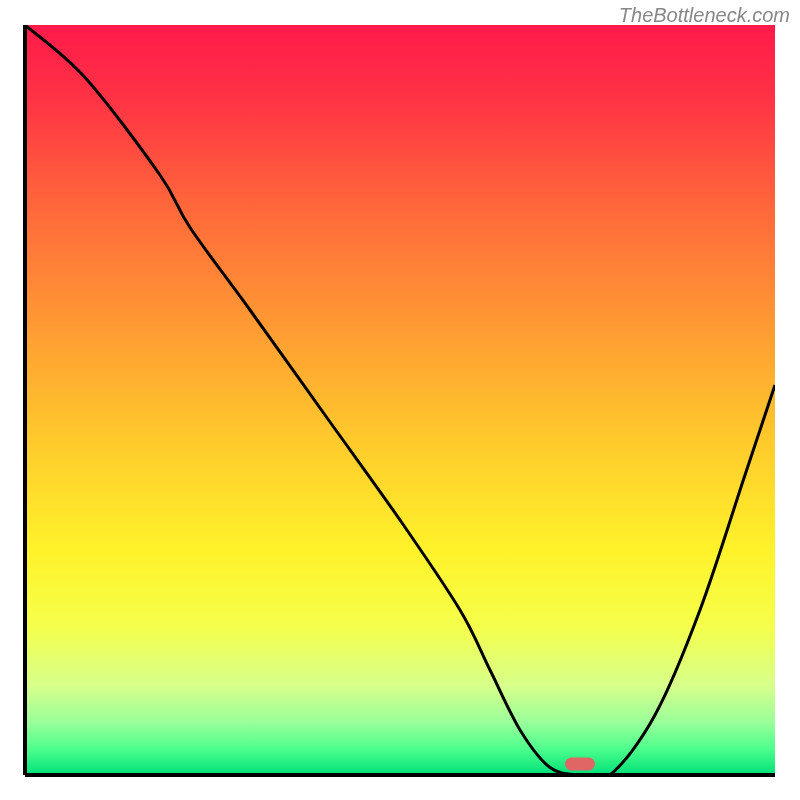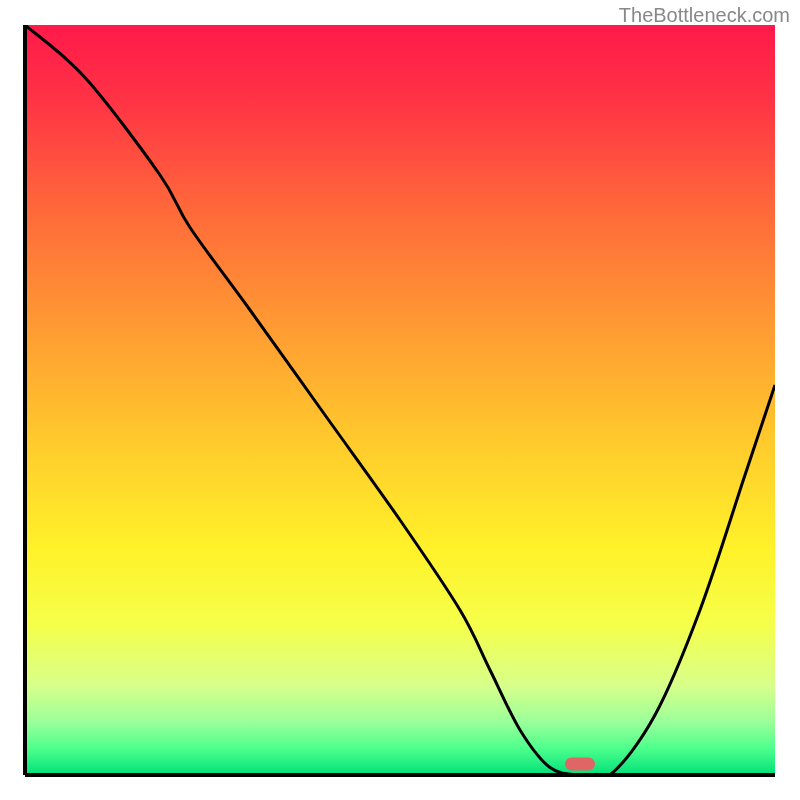--- a/index.html
+++ b/index.html
@@ -12,20 +12,21 @@
   }
   .watermark {
     position: absolute;
     top: 4px;
     right: 10px;
     font-family: Arial, sans-serif;
     font-size: 20px;
     color: #888888;
     font-weight: 500;
     z-index: 10;
+    font-style: italic;
   }
   .plot-area {
     position: absolute;
     left: 25px;
     top: 25px;
     width: 750px;
     height: 750px;
     overflow: hidden;
     z-index: 1;
   }

